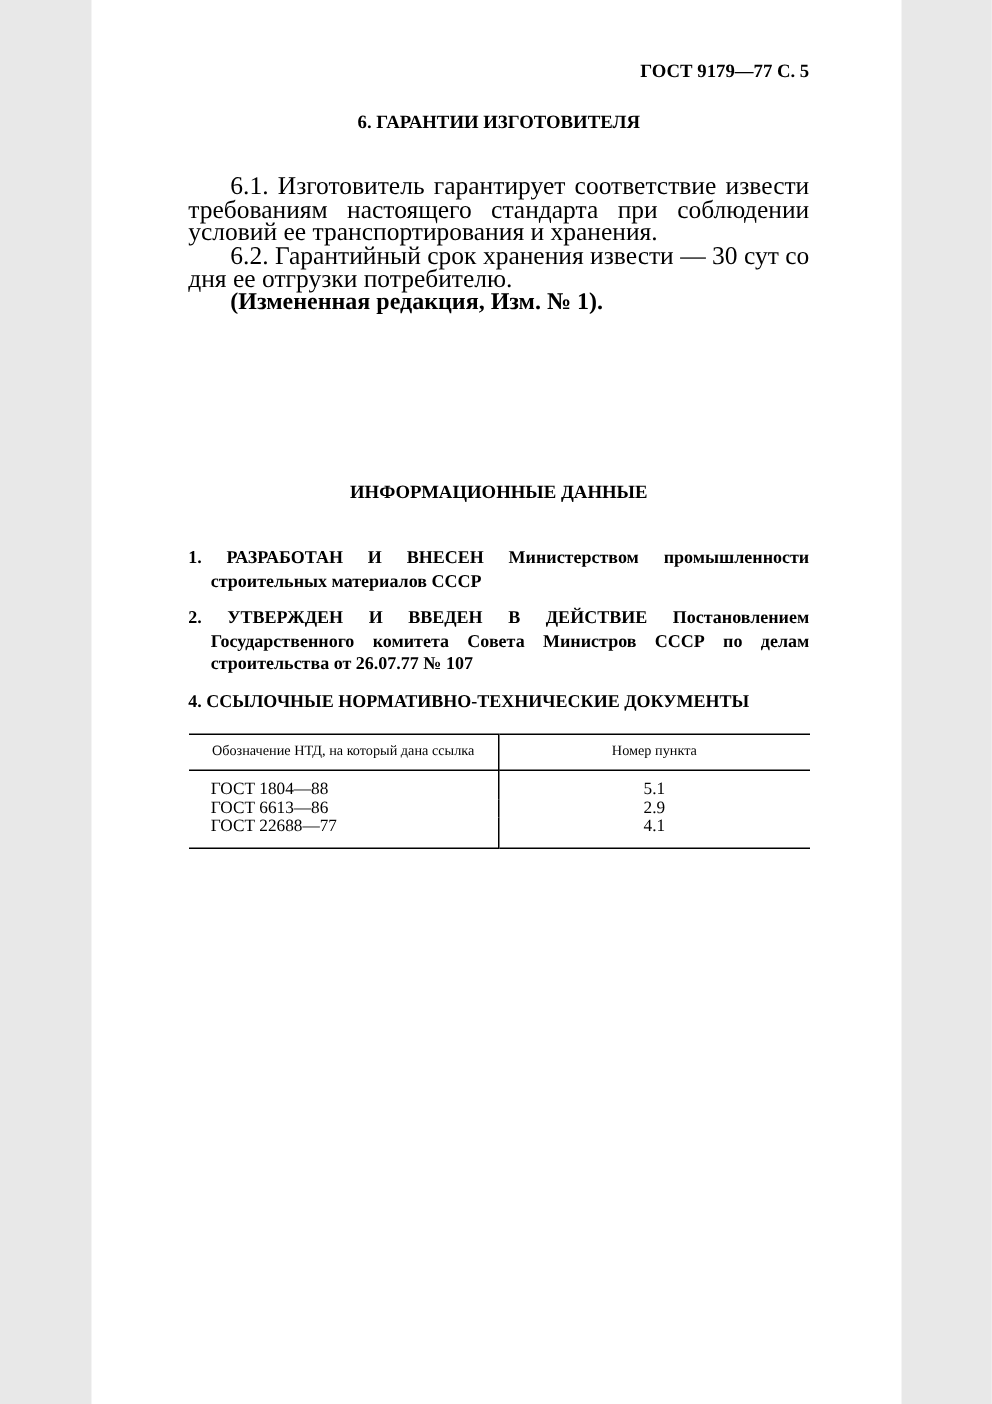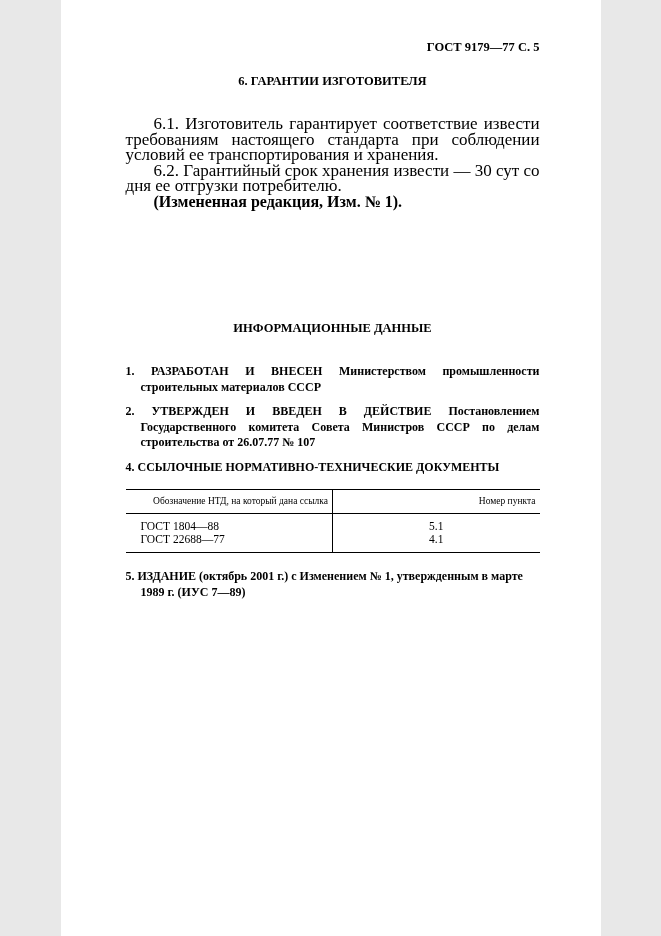--- a/index.html
+++ b/index.html
@@ -64,21 +64,21 @@
     width: 100%;
     border-collapse: collapse;
     margin-top: 14px;
     border-top: 1px solid #000;
     border-bottom: 1px solid #000;
   }
   .ntd-table th {
     font-weight: normal;
     font-size: 9.5px;
     line-height: 11px;
-    text-align: right;
+    text-align: center;
     padding: 6px 4px;
     border-bottom: 1px solid #000;
   }
   .ntd-table th.col-ntd, .ntd-table td.col-ntd {
     width: 50%;
     border-right: 1px solid #000;
   }
   .ntd-table td {
     font-size: 11.5px;
     line-height: 12.5px;
@@ -122,21 +122,24 @@
         <th class="col-ntd">Обозначение НТД, на который дана ссылка</th>
         <th class="col-punkt">Номер пункта</th>
       </tr>
     </thead>
     <tbody>
       <tr>
         <td class="col-ntd">ГОСТ 1804—88</td>
         <td class="col-punkt">5.1</td>
       </tr>
       <tr>
+        <td class="col-ntd">ГОСТ 6613—86</td>
+        <td class="col-punkt">2.9</td>
+      </tr>
+      <tr>
         <td class="col-ntd">ГОСТ 22688—77</td>
         <td class="col-punkt">4.1</td>
       </tr>
     </tbody>
   </table>
 
-  <div class="item-5">5. ИЗДАНИЕ (октябрь 2001 г.) с Изменением № 1, утвержденным в марте 1989 г. (ИУС 7—89)</div>
 
 </div>
 
 </body></html>

